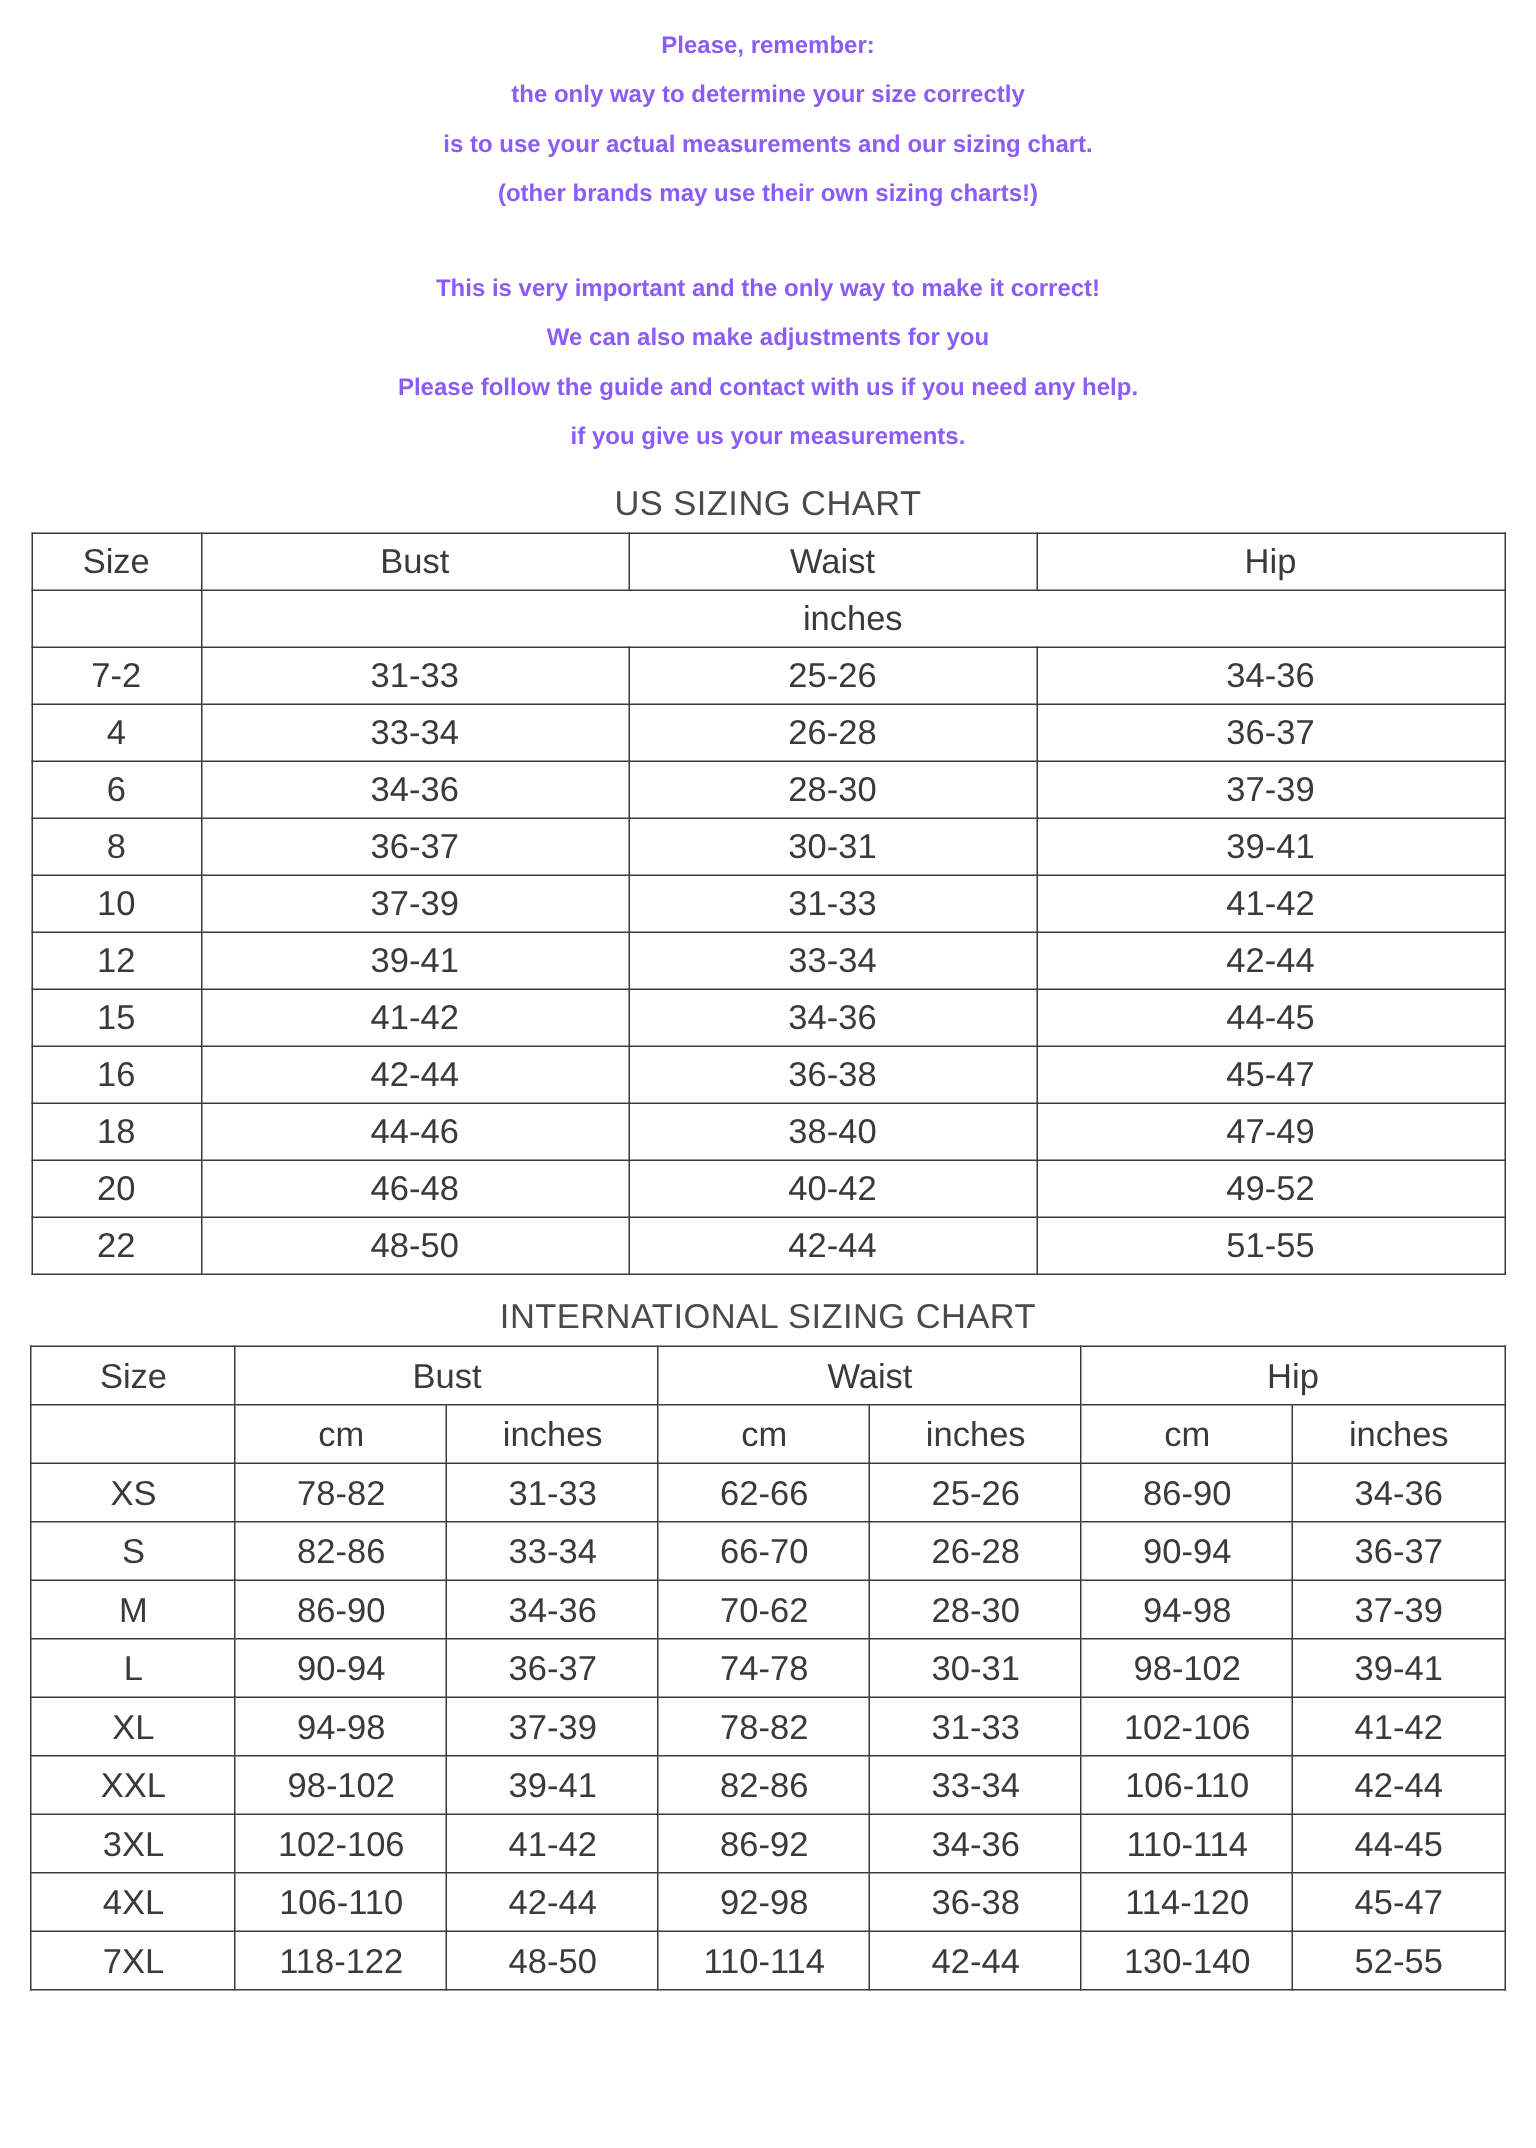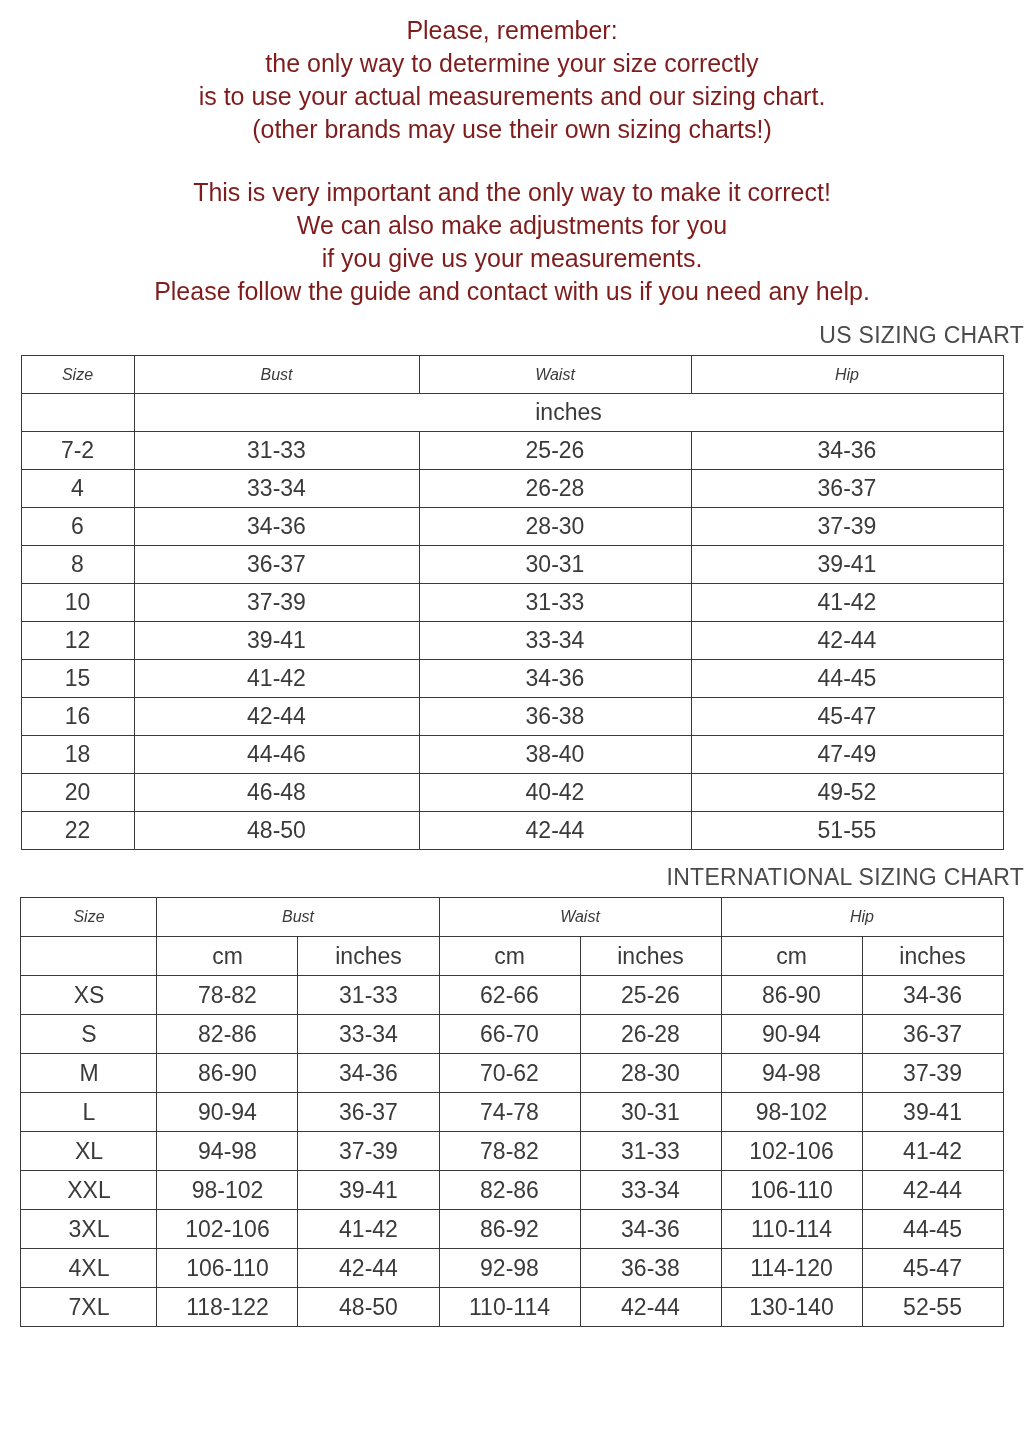--- a/index.html
+++ b/index.html
@@ -15,35 +15,35 @@
     overflow: hidden;
   }
   .page {
     width: 1024px;
     height: 1432px;
     position: relative;
     box-sizing: border-box;
   }
   .intro {
     text-align: center;
-    color: #7f1d1d;
-    font-size: 25px;
+    color: #8b5cf6;
+    font-size: 16px;
     line-height: 33px;
     padding-top: 14px;
-    font-weight: 400;
+    font-weight: 700;
   }
   .intro .blockA p,
   .intro .blockB p {
     margin: 0;
   }
   .intro .gap {
     height: 30px;
   }
   .chart-title {
-    text-align: right;
+    text-align: center;
     color: #4a4a4a;
     font-size: 23px;
     letter-spacing: 0.3px;
     margin-top: 14px;
     margin-bottom: 6px;
     font-weight: 400;
   }
   table {
     border-collapse: collapse;
     width: 982px;
@@ -62,22 +62,21 @@
   }
   #us-table td, #us-table th {
     height: 37px;
     line-height: 37px;
   }
   #intl-table td, #intl-table th {
     height: 38px;
     line-height: 38px;
   }
   .hdr {
-    font-size: 16px;
-    font-style: italic;
+    font-size: 23px;
   }
   .us-col-size { width: 113px; }
   .us-col-bust { width: 285px; }
   .us-col-waist { width: 272px; }
   .us-col-hip { width: 312px; }
 
   .intl-col-size { width: 136px; }
   .intl-col-unit { width: 141px; }
 </style>
 </head>
@@ -89,22 +88,22 @@
     <div class="blockA">
       <p>Please, remember:</p>
       <p>the only way to determine your size correctly</p>
       <p>is to use your actual measurements and our sizing chart.</p>
       <p>(other brands may use their own sizing charts!)</p>
     </div>
     <div class="gap"></div>
     <div class="blockB">
       <p>This is very important and the only way to make it correct!</p>
       <p>We can also make adjustments for you</p>
+      <p>Please follow the guide and contact with us if you need any help.</p>
       <p>if you give us your measurements.</p>
-      <p>Please follow the guide and contact with us if you need any help.</p>
     </div>
   </div>
 
   <div class="chart-title">US SIZING CHART</div>
 
   <table id="us-table">
     <colgroup>
       <col class="us-col-size">
       <col class="us-col-bust">
       <col class="us-col-waist">

